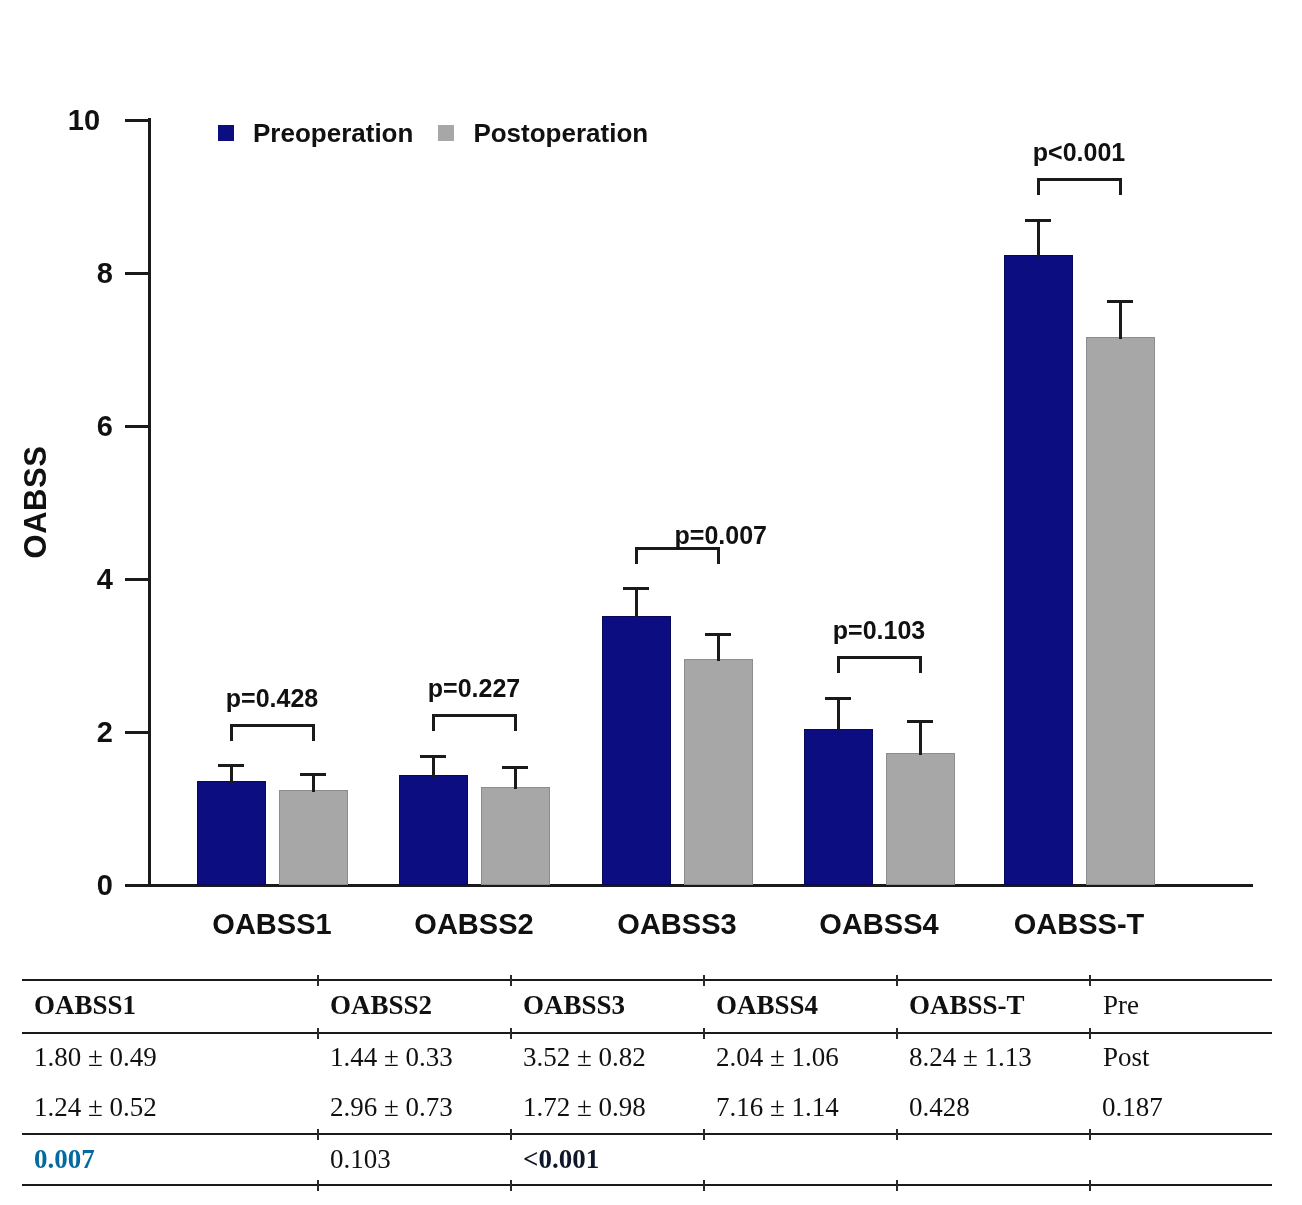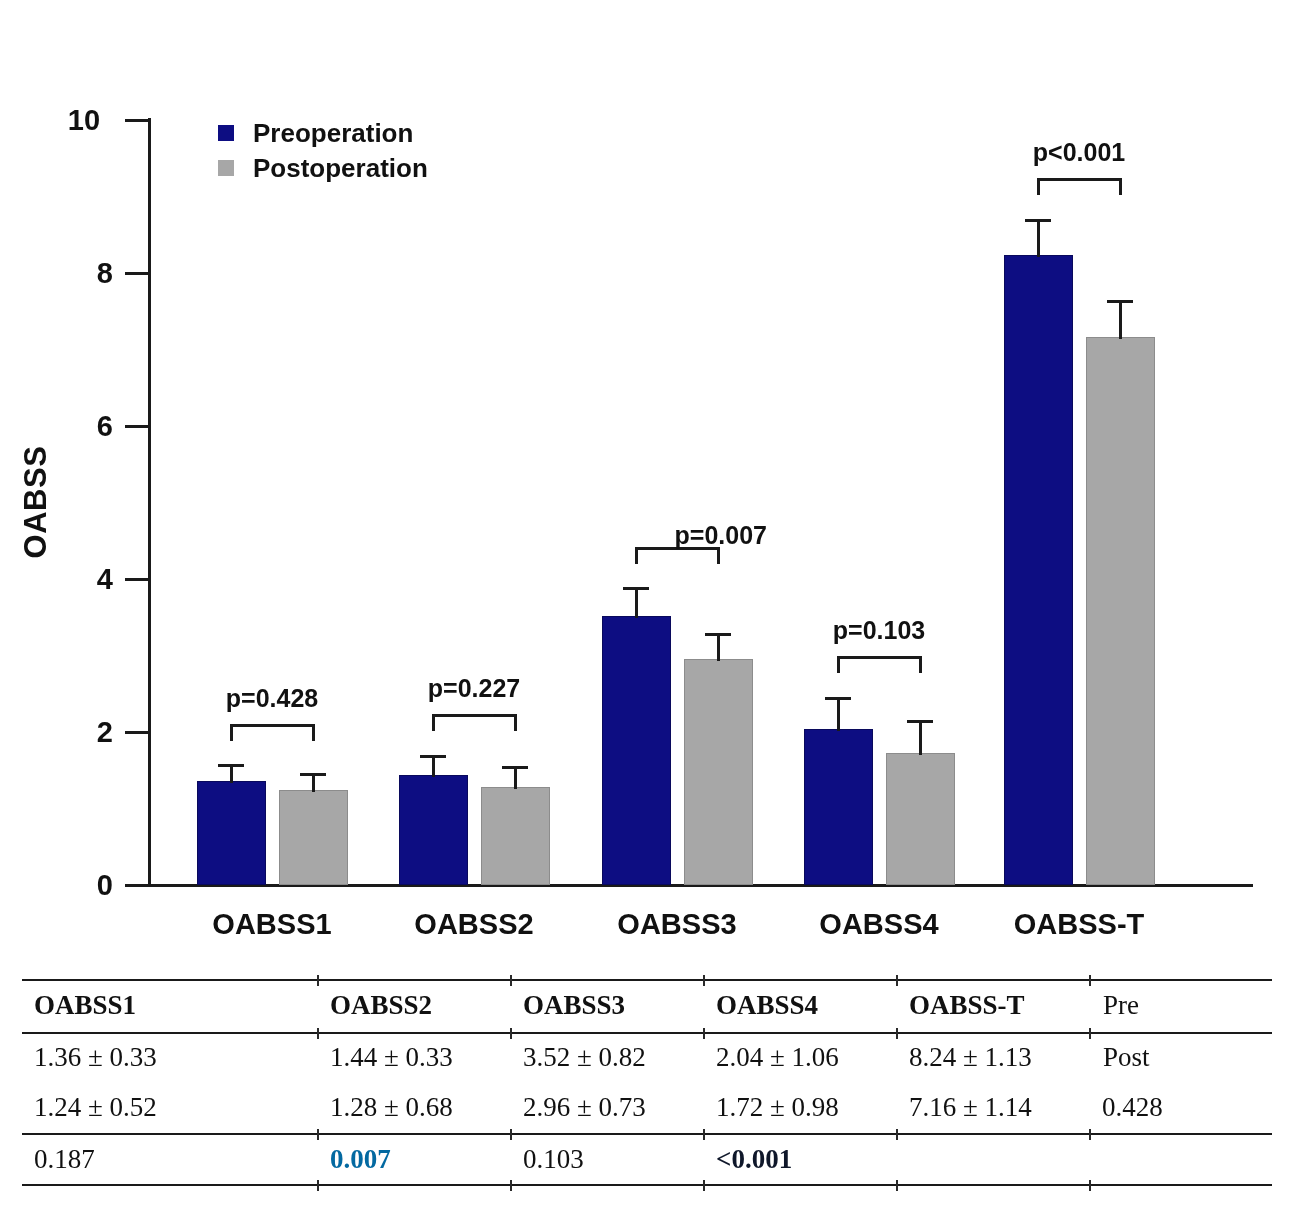--- a/index.html
+++ b/index.html
@@ -2,21 +2,21 @@
 <html><head>
 <meta charset="utf-8">
 <style>
   html,body{margin:0;padding:0;background:#ffffff;}
   .page{position:relative;width:1302px;height:1205px;background:#ffffff;overflow:hidden;
         font-family:"Liberation Sans",sans-serif;color:#111;}
   .abs{position:absolute;}
   .chart{position:absolute;left:0;top:0;width:1302px;height:960px;}
   .ylab{position:absolute;left:36px;top:502px;transform:translate(-50%,-50%) rotate(-90deg);
         font-weight:700;font-size:31px;letter-spacing:.5px;white-space:nowrap;}
-  .legend{position:absolute;left:218px;top:120px;display:flex;flex-direction:column;gap:9px;}
+  .legend{position:absolute;left:218px;top:120px;display:flex;flex-direction:row;gap:25px;}
   .lrow{display:flex;align-items:center;gap:19px;height:26px;}
   .sw{width:16px;height:16px;display:inline-block;}
   .ltext{font-weight:700;font-size:26px;line-height:26px;}
   .ticklab{font-weight:700;font-size:29px;line-height:36px;}
   .xlab{font-weight:700;font-size:29px;}
   .plab{font-weight:700;font-size:25px;}
   .line{background:#1a1a1a;}
   .tblwrap{position:absolute;left:22px;top:979px;width:1250px;height:207px;
            font-family:"Liberation Serif",serif;font-size:27px;}
   .tgrid{position:absolute;left:0;top:0;width:1250px;display:grid;
@@ -117,28 +117,27 @@
       </div>
   </div>
   <div class="tblwrap" id="tableWrap">
       <div class="tgrid">
         <div class="cell th">OABSS1</div>
         <div class="cell th">OABSS2</div>
         <div class="cell th">OABSS3</div>
         <div class="cell th">OABSS4</div>
         <div class="cell th">OABSS-T</div>
         <div class="cell first">Pre</div>
-        <div class="cell">1.36 ± 0.33</div>
+        <div class="cell">1.80 ± 0.49</div>
         <div class="cell">1.44 ± 0.33</div>
         <div class="cell">3.52 ± 0.82</div>
         <div class="cell">2.04 ± 1.06</div>
         <div class="cell">8.24 ± 1.13</div>
         <div class="cell first">Post</div>
         <div class="cell">1.24 ± 0.52</div>
-        <div class="cell">1.28 ± 0.68</div>
         <div class="cell">2.96 ± 0.73</div>
         <div class="cell">1.72 ± 0.98</div>
         <div class="cell">7.16 ± 1.14</div>
         <div class="cell">0.428</div>
         <div class="cell">0.187</div>
         <div class="cell" style="color: #0369a1; font-weight: 700;">0.007</div>
         <div class="cell">0.103</div>
         <div class="cell" style="color: #0f172a; font-weight: 700;">&lt;0.001</div>
       </div>
       <div class="rule" style="top: 0px;"></div>

